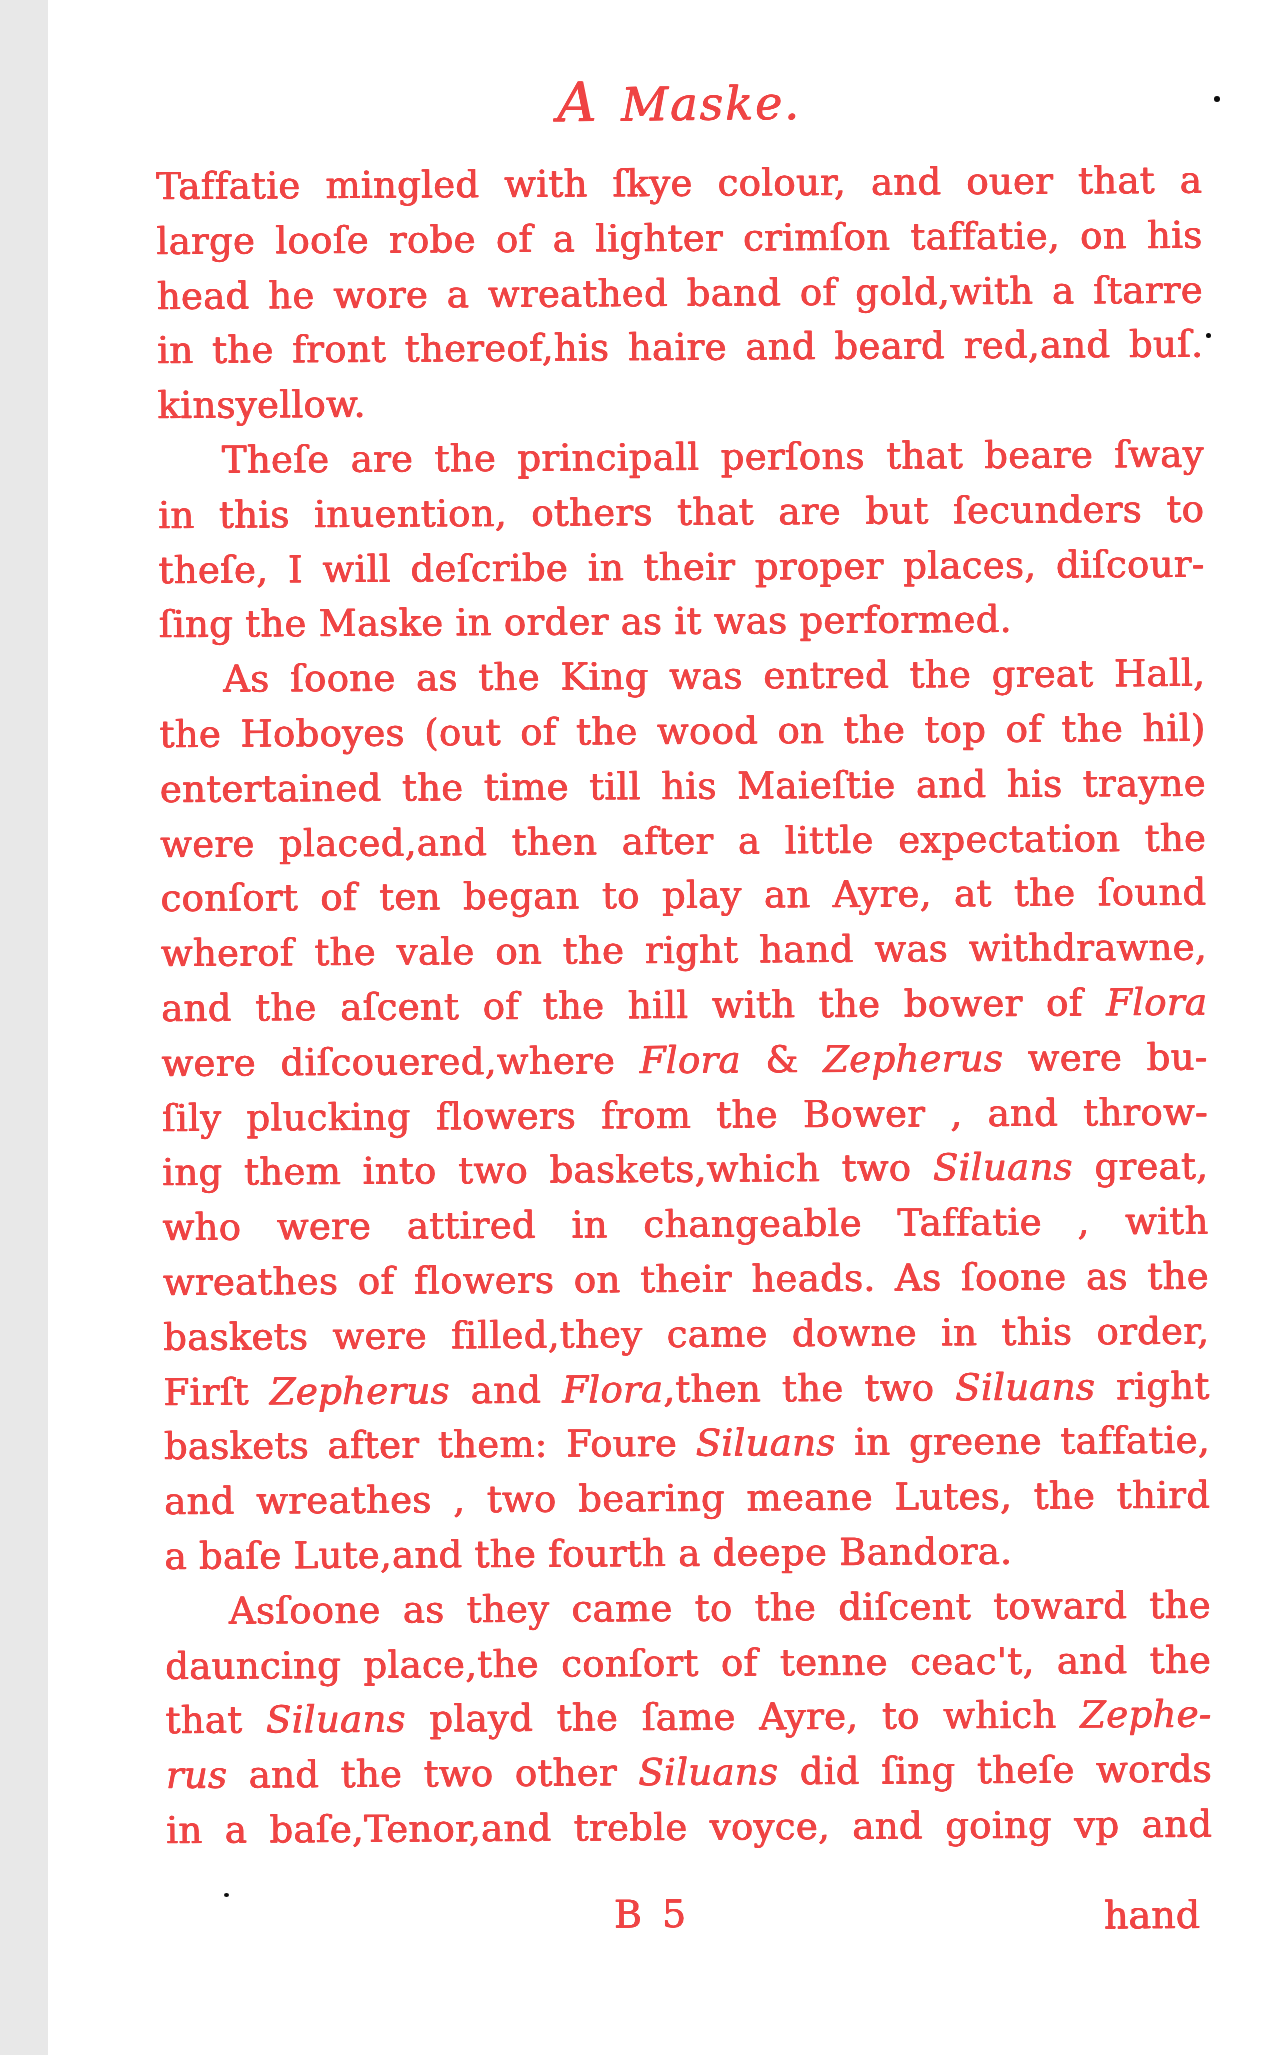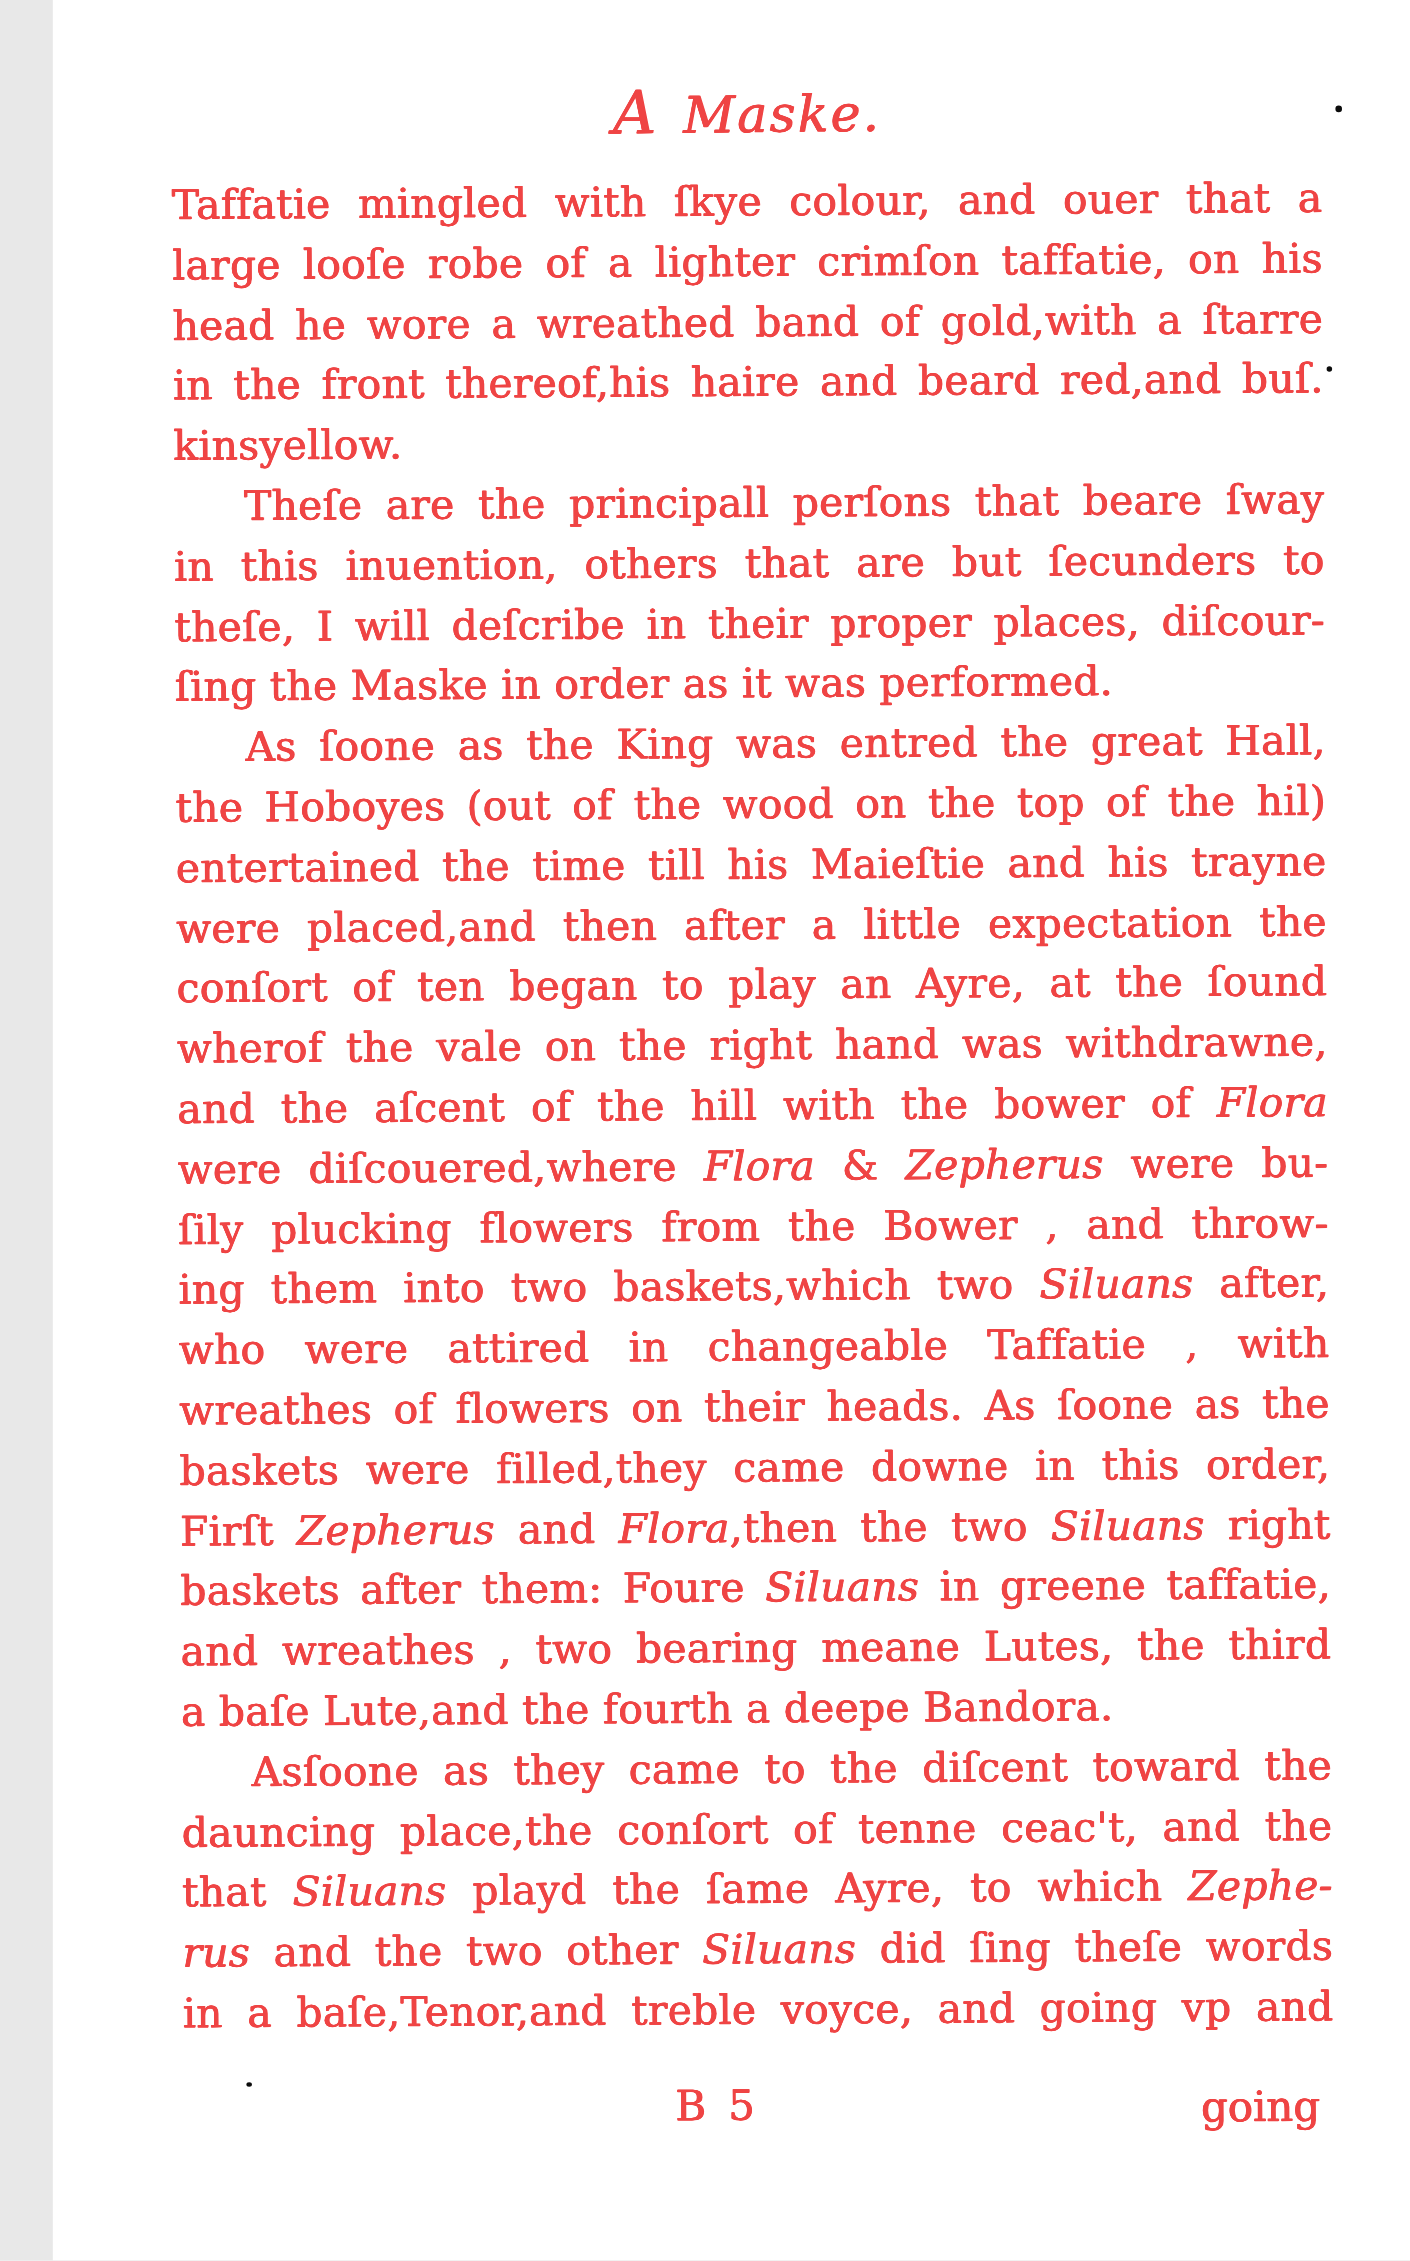--- a/index.html
+++ b/index.html
@@ -79,41 +79,41 @@
       <p class="para indent">
         <span class="line"><span>As ſoone as the King was entred the  great  Hall,</span></span>
         <span class="line"><span>the Hoboyes (out of the wood on the top of the hil)</span></span>
         <span class="line"><span>entertained the time till his Maieſtie and his trayne</span></span>
         <span class="line"><span>were placed,and then after a little expectation the</span></span>
         <span class="line"><span>conſort of ten began to play an Ayre, at the ſound</span></span>
         <span class="line"><span>wherof the vale on the right hand was withdrawne,</span></span>
         <span class="line"><span>and the aſcent of the hill with the bower of </span><span class="it">Flora</span></span>
         <span class="line"><span>were diſcouered,where </span><span class="it">Flora</span><span> &amp; </span><span class="it">Zepherus</span><span> were bu-</span></span>
         <span class="line"><span>ſily plucking flowers from the Bower , and throw-</span></span>
-        <span class="line"><span>ing them into two baskets,which two </span><span class="it">Siluans</span><span> after,</span></span>
+        <span class="line"><span>ing them into two baskets,which two </span><span class="it">Siluans</span><span> great,</span></span>
         <span class="line"><span>who were attired in changeable Taffatie , with</span></span>
         <span class="line"><span>wreathes of flowers on their heads. As ſoone as the</span></span>
         <span class="line"><span>baskets were filled,they came downe in this order,</span></span>
         <span class="line"><span>Firſt </span><span class="it">Zepherus</span><span> and </span><span class="it">Flora</span><span>,then the two </span><span class="it">Siluans</span><span> right</span></span>
         <span class="line"><span>baskets after them:  Foure </span><span class="it">Siluans</span><span> in greene taffatie,</span></span>
         <span class="line"><span>and wreathes , two bearing meane Lutes, the third</span></span>
         <span class="line short"><span>a baſe Lute,and the fourth a deepe Bandora.</span></span>
       </p>
       <p class="para indent">
         <span class="line"><span>Asſoone as they came to the diſcent toward the</span></span>
         <span class="line"><span>dauncing place,the conſort of tenne ceac't, and the</span></span>
         <span class="line"><span>that </span><span class="it">Siluans</span><span> playd the ſame Ayre, to which </span><span class="it">Zephe-</span></span>
         <span class="line"><span class="it">rus</span><span> and the two other </span><span class="it">Siluans</span><span> did ſing theſe words</span></span>
         <span class="line"><span>in a baſe,Tenor,and treble voyce, and going vp and</span></span>
       </p>
     </div>
 
   <div class="footer-row">
     <span class="signature">B 5</span>
-    <span class="catchword">going</span>
+    <span class="catchword">hand</span>
   </div>
 
   <div id="specks">
       <div class="speck" style="left: 1166px; top: 96px; width: 6px; height: 6px;"></div>
       <div class="speck" style="left: 1158px; top: 333px; width: 5px; height: 5px;"></div>
       <div class="speck" style="left: 176px; top: 1893px; width: 5px; height: 4px;"></div>
     </div>
 </div>
 
 </body></html>

